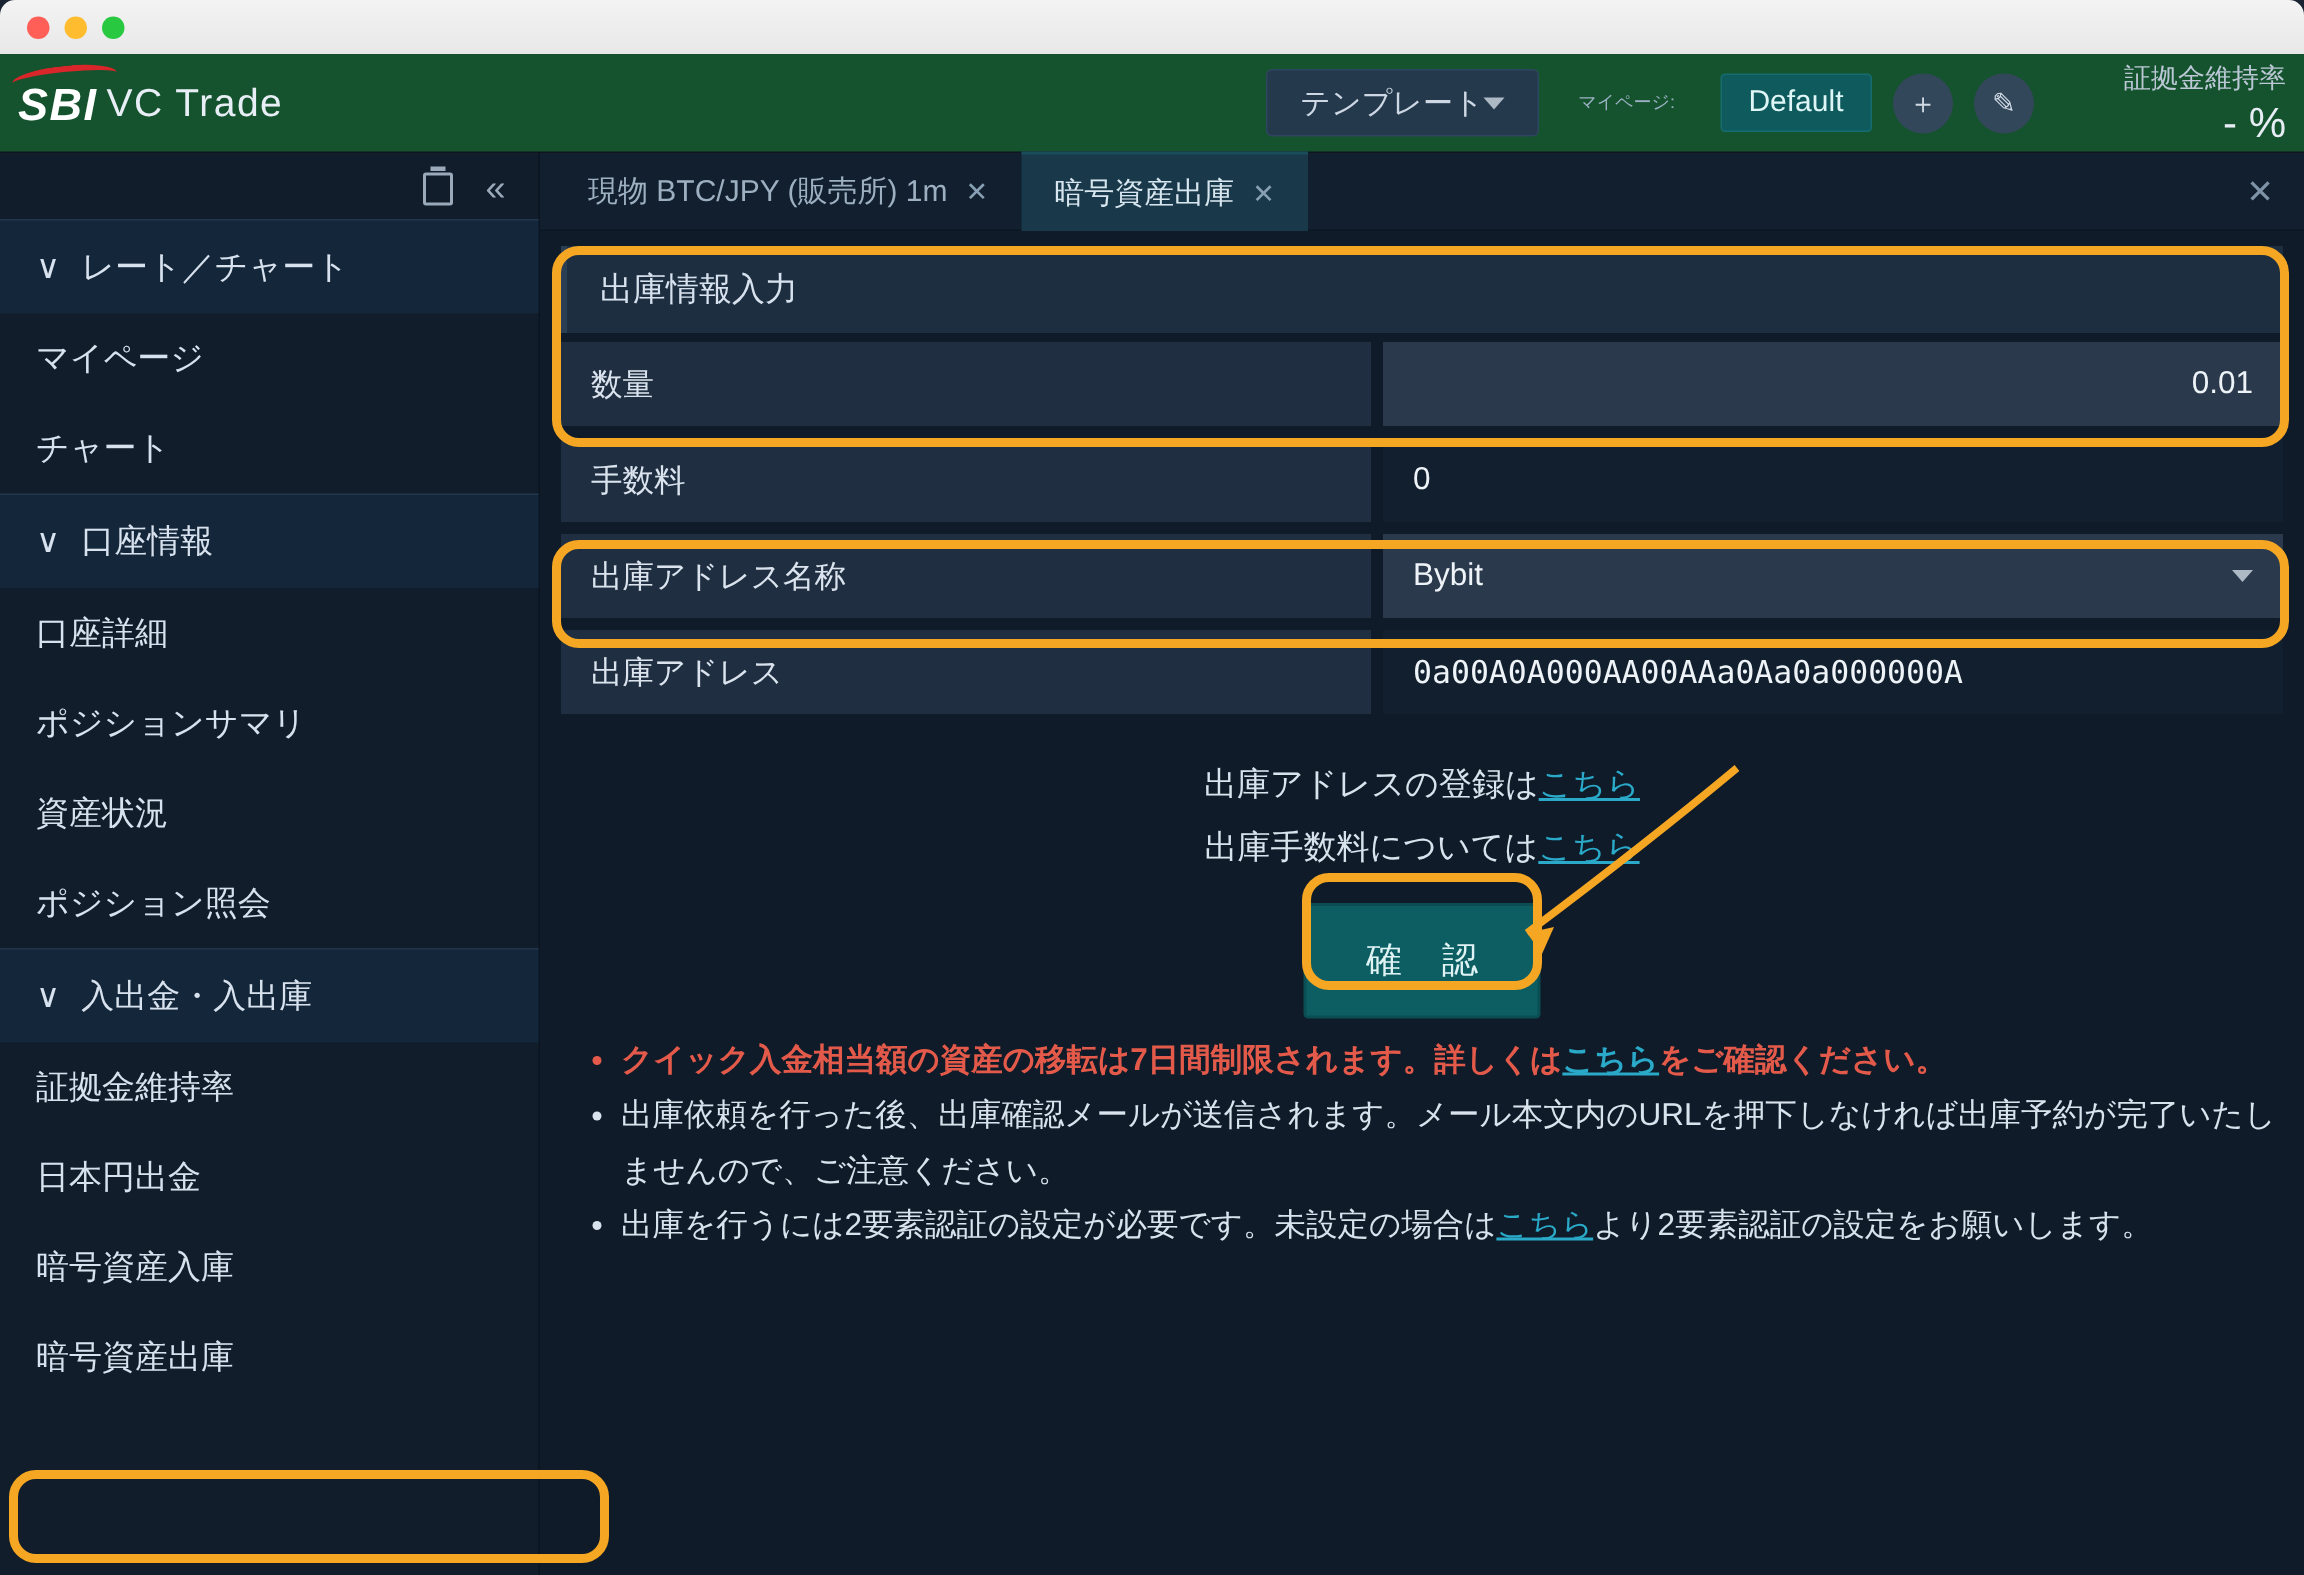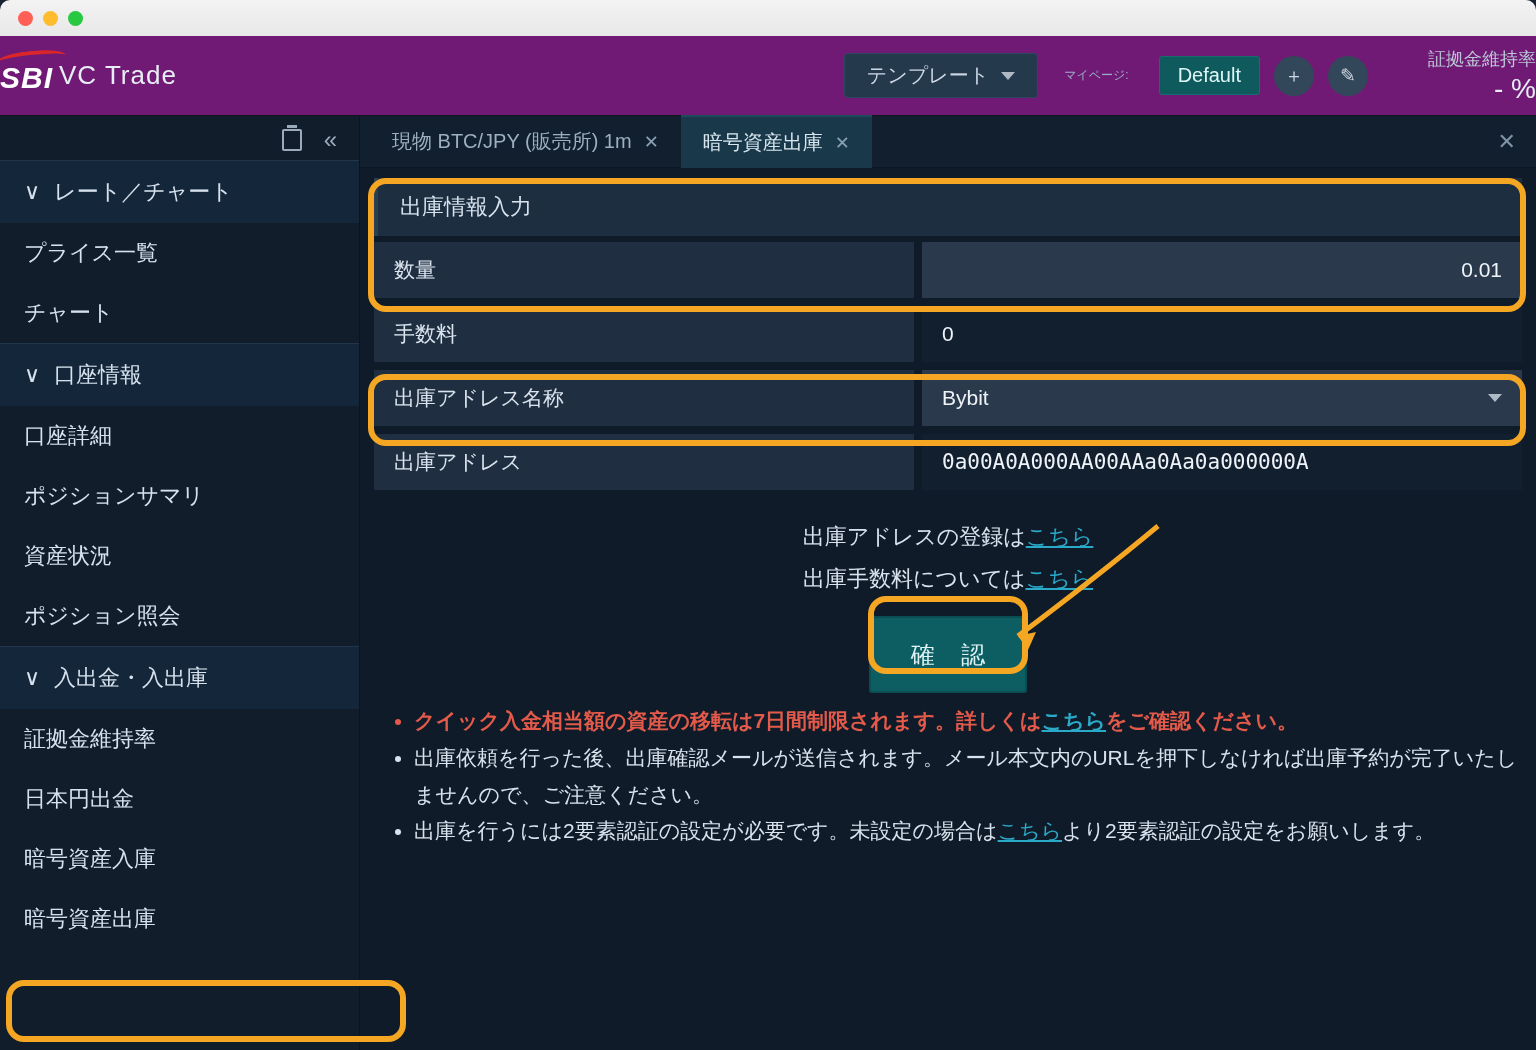--- a/index.html
+++ b/index.html
@@ -19,35 +19,35 @@
     align-items: center;
     padding-left: 18px;
     gap: 10px;
     border-top-left-radius: 10px;
     border-top-right-radius: 10px;
   }
   .titlebar .dot { width: 15px; height: 15px; border-radius: 50%; }
   .dot.red{background:#ff5f57;} .dot.yellow{background:#febc2e;} .dot.green{background:#28c840;}
 
   .topbar {
-    height: 80px;
-    background: #701a75;
+    height: 66px;
+    background: #14532d;
     display: flex;
     align-items: center;
-    padding: 0 0;
+    padding: 0 12px;
     border-bottom: 1px solid #0e151f;
     position: relative;
   }
   .logo { display:flex; align-items:center; gap:6px; color:#e8eef5; font-weight:600; font-size:26px; letter-spacing:1px;}
   .logo .sbi { font-style: italic; font-weight:800; font-size:30px; color:#fff; position:relative; padding-top:4px;}
   .logo .swoosh{ position:absolute; top:-6px; left:-4px; width:70px; height:16px; border-top:4px solid #d9262b; border-radius:50% 50% 0 0; transform:rotate(-6deg);}
   .topbar .spacer{flex:1;}
   .tmpl-btn{
     background:#25394d; border:1px solid #2f4660; color:#cdd8e4;
-    padding:8px 22px; border-radius:4px; font-size:20px; display:flex; align-items:center; gap:12px;
+    padding:8px 22px; border-radius:4px; font-size:20px; display:flex; align-items:center; 
   }
   .mypage-lbl{ margin:0 30px 0 26px; color:#9bb0c4; font-size:12px;}
   .default-box{ background:#0f5a5d; color:#dff6f6; padding:7px 18px; border-radius:3px; font-size:20px; border:1px solid #156d70;}
   .icon-btn{ width:40px; height:40px; background:#33475b; border-radius:50%; margin-left:14px; display:flex; align-items:center; justify-content:center; color:#cfd9e4;}
   .margin-box{ margin-left:60px; text-align:right; color:#bcc8d6; font-size:18px;}
   .margin-box .pct{ font-size:28px; color:#e6edf5; margin-top:2px; display:block; text-align:right;}
 
   .workspace{ display:flex; height: 948px;}
 
   
@@ -135,21 +135,21 @@
   <div class="sidebar">
     <div class="side-tools">
       <span class="trash"></span>
       <span class="chev-left"></span>
     </div>
 
     <div class="side-section">
       <span>∨</span>
       <span>レート／チャート</span>
     </div>
-    <div class="side-item">プライス一覧</div>
+    <div class="side-item">マイページ</div>
     <div class="side-item">チャート</div>
 
     <div class="side-section">
       <span>∨</span>
       <span>口座情報</span>
     </div>
     <div class="side-item">口座詳細</div>
     <div class="side-item">ポジションサマリ</div>
     <div class="side-item">資産状況</div>
     <div class="side-item">ポジション照会</div>

